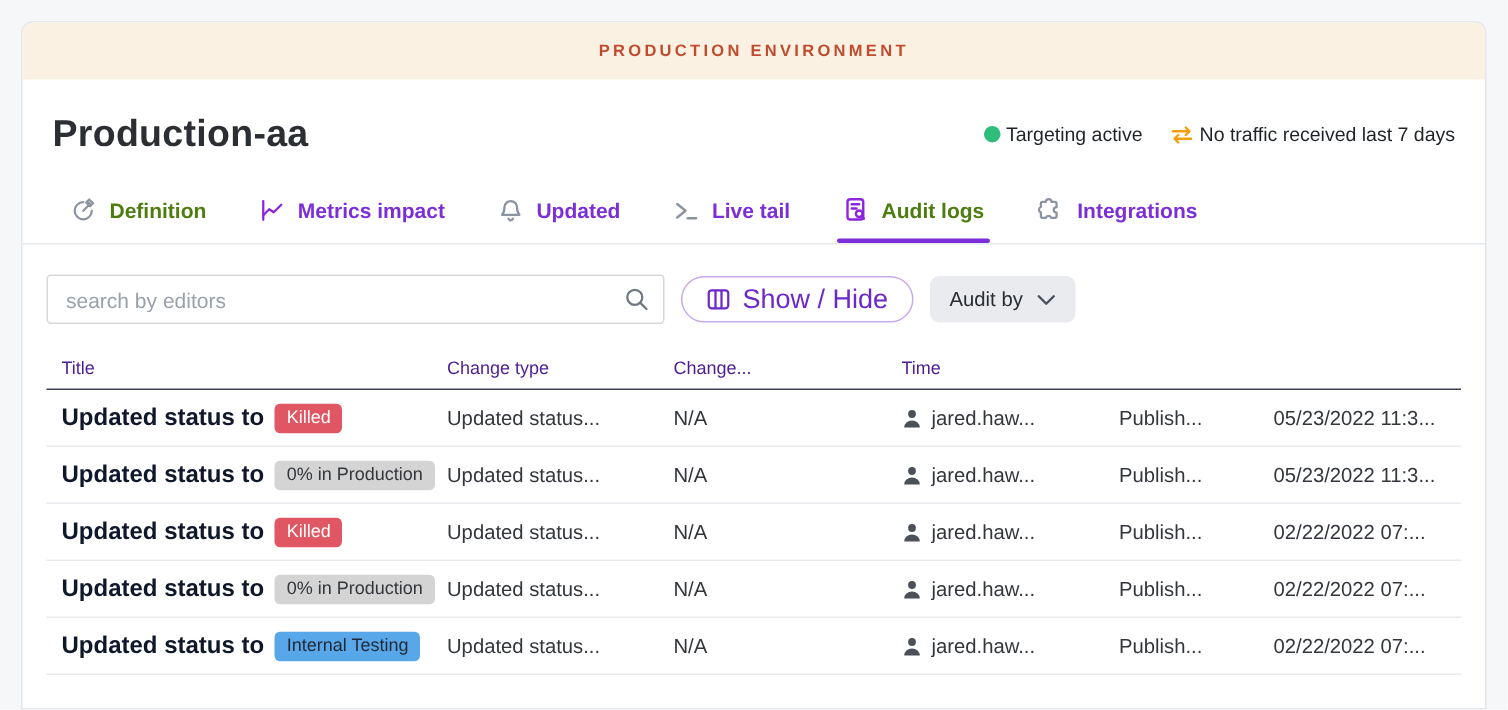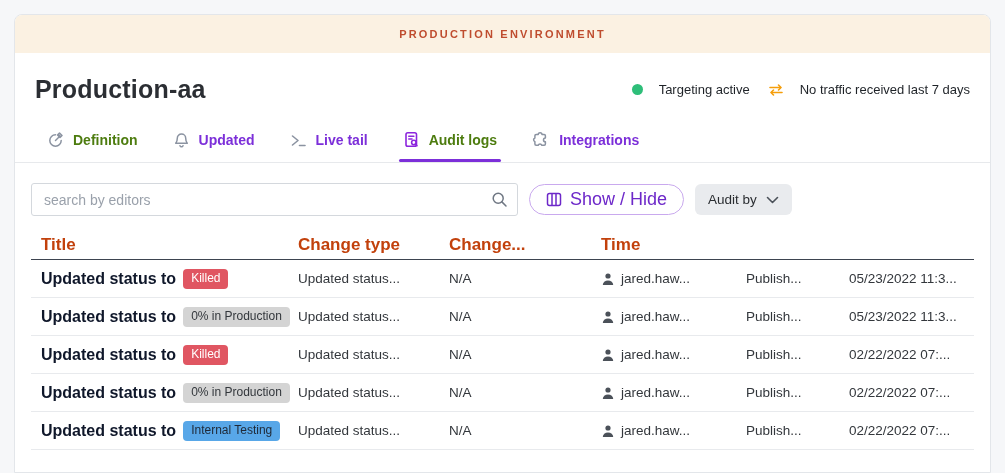--- a/index.html
+++ b/index.html
@@ -27,21 +27,21 @@
     font-size: 11px; font-weight: 700; letter-spacing: 2.2px;
     color: #bf4c2e; text-transform: uppercase;
   }
   
   .header {
     display: flex; align-items: center; justify-content: space-between;
     padding: 22px 20px 14px 20px;
   }
   .page-title { font-size: 25px; font-weight: 700; color: #2b2e33; letter-spacing: .2px; }
   .status-group { display: flex; align-items: center; gap: 18px; }
-  .status-item { display: flex; align-items: center; gap: 16px; font-size: 13px; color: #1f2328; }
+  .status-item { display: flex; align-items: center; gap: 4px; font-size: 13px; color: #1f2328; }
   .dot { width: 11px; height: 11px; border-radius: 50%; background: #2ebe79; display: inline-block; }
   
   .tabs {
     display: flex; align-items: stretch; gap: 35px;
     padding: 0 16px 0 32px;
     border-bottom: 1px solid #e7e9ec;
     height: 45px;
   }
   .tab {
     position: relative; display: flex; align-items: center; gap: 9px;
@@ -55,21 +55,21 @@
   .tab.active::after {
     content: ""; position: absolute; left: -4px; right: -4px; bottom: 0;
     height: 3px; background: #7c2fd9; border-radius: 2px;
   }
   
   .toolbar {
     display: flex; align-items: center;
     padding: 20px 16px 10px 16px; gap: 11px;
   }
   .search-wrap {
-    position: relative; width: 487px; height: 33px; text-decoration: underline;
+    position: relative; width: 412px; height: 33px; text-decoration: underline;
   }
   .search-wrap input {
     width: 100%; height: 100%;
     border: 1px solid #d4d8dd; border-radius: 3px;
     padding: 0 34px 0 12px; font-size: 14px;
     font-family: "Liberation Sans", "DejaVu Sans", sans-serif;
     color: #26292e; outline: none; background: #fff;
   }
   .search-wrap input::placeholder { color: #9aa1ab; }
   .search-icon { position: absolute; right: 10px; top: 8px; }
@@ -89,21 +89,21 @@
     font-size: 13.5px; cursor: pointer; font-family: inherit;
   }
   
   .table { margin: 4px 16px 0 16px; }
   .trow {
     display: grid;
     grid-template-columns: 267px 151px 152px 145px 103px auto;
     align-items: center;
   }
   .thead { height: 30px; border-bottom: 1px solid #3d4450; }
-  .thead .cell { font-size: 17px; font-weight: 700; color: #c2410c; }
+  .thead .cell { font-size: 12px; font-weight: 400; color: #4c1d95; }
   .tbody .trow { height: 38px; border-bottom: 1px solid #e8eaed; }
   .cell { padding-left: 0; font-size: 13.5px; color: #33373c; white-space: nowrap; overflow: hidden; }
   .cell:first-child { padding-left: 10px; }
   .title-cell { display: flex; align-items: center; gap: 7px; }
   .title-link { color: #0f172a; font-weight: 700; font-size: 16px; cursor: pointer; }
   .badge {
     font-size: 12px; padding: 2.5px 8px; border-radius: 4px; line-height: 1.25;
     display: inline-block; white-space: nowrap;
   }
   .edited-cell { display: flex; align-items: center; gap: 6px; }
@@ -144,20 +144,29 @@
         <svg width="17" height="17" viewBox="0 0 17 17" fill="none" class="icon-gray" stroke-width="1.5" stroke-linecap="round" stroke-linejoin="round">
           <path d="M14.2 8.5 a5.7 5.7 0 1 1 -5.7 -5.7"></path>
           <path d="M8.5 8.5 L12 5"></path>
           <path d="M11.2 2.2 l2.6 2.6 M12.5 1 l2.5 2.5 -2 2 -2.5 -2.5 z" fill="none"></path>
         </svg>
       </span>
       <span>Definition</span>
     </div>
     <div class="tab tab-purple">
       <span class="ticon">
+        <svg width="17" height="17" viewBox="0 0 17 17" fill="none" class="icon-purple" stroke-width="1.5" stroke-linecap="round" stroke-linejoin="round">
+          <path d="M2.5 2 v12.5"></path>
+          <polyline points="2.5,11.5 6.5,7.5 9.5,9.5 14.5,4.5"></polyline>
+        </svg>
+      </span>
+      <span>Metrics impact</span>
+    </div>
+    <div class="tab tab-purple">
+      <span class="ticon">
         <svg width="17" height="17" viewBox="0 0 17 17" fill="none" class="icon-gray" stroke-width="1.5" stroke-linecap="round" stroke-linejoin="round">
           <path d="M8.5 2 a4.2 4.2 0 0 1 4.2 4.2 c0 3 .9 4.3 1.6 5 H2.7 c.7-.7 1.6-2 1.6-5 A4.2 4.2 0 0 1 8.5 2 z"></path>
           <path d="M7 13.8 a1.6 1.6 0 0 0 3 0"></path>
         </svg>
       </span>
       <span>Updated</span>
     </div>
     <div class="tab tab-purple">
       <span class="ticon">
         <svg width="17" height="17" viewBox="0 0 17 17" fill="none" class="icon-gray" stroke-width="1.6" stroke-linecap="round" stroke-linejoin="round">

